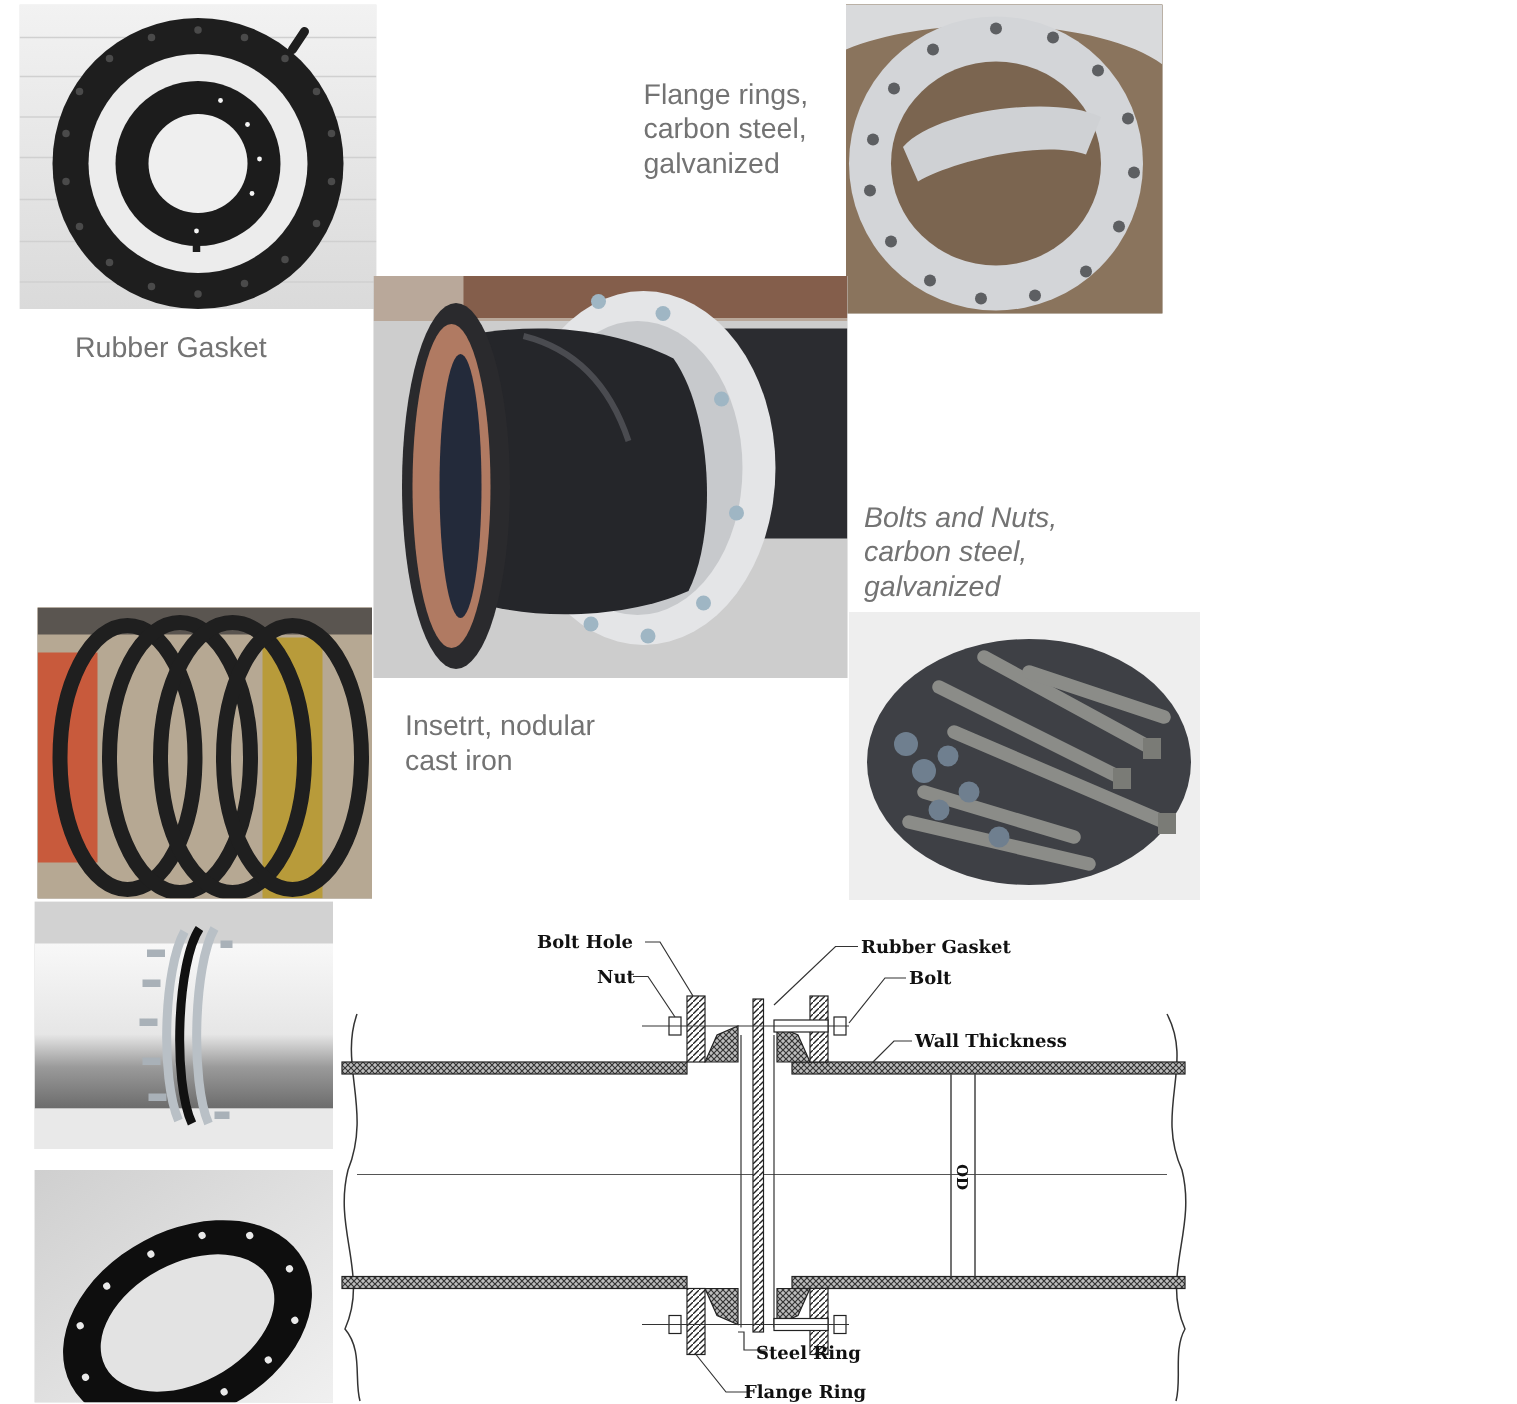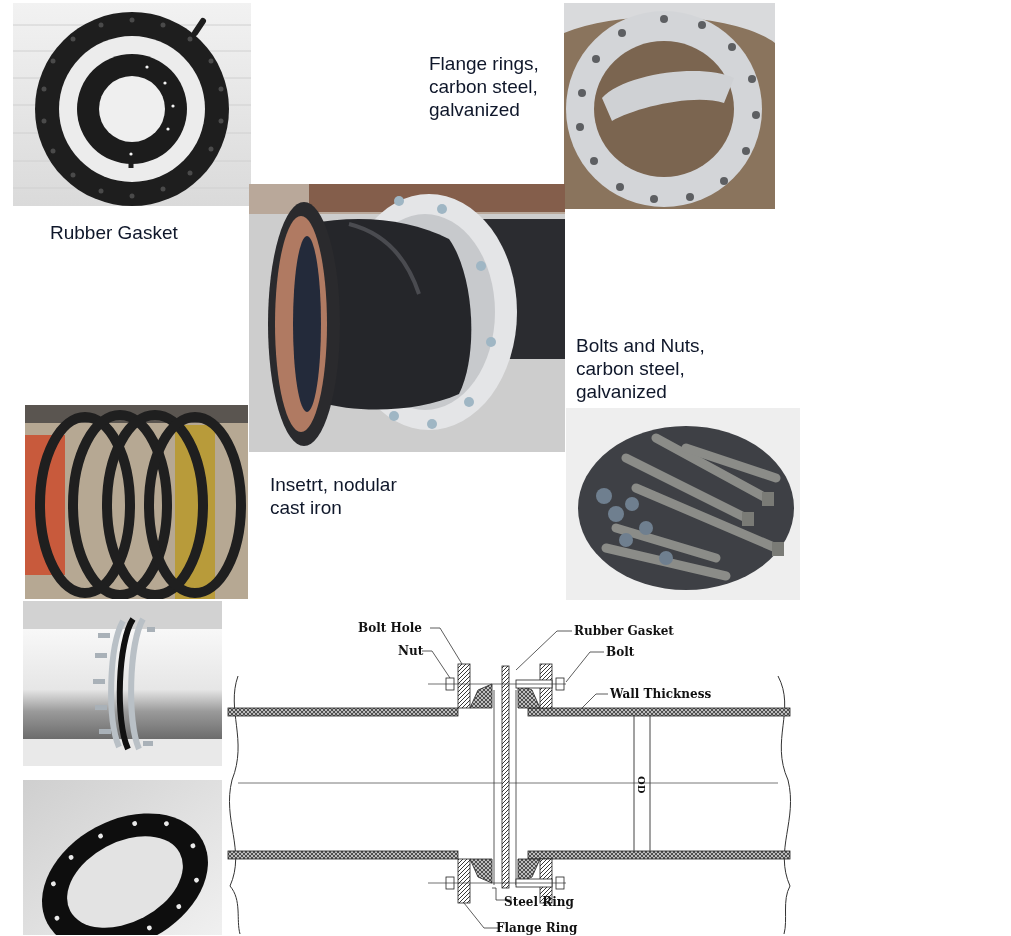--- a/index.html
+++ b/index.html
@@ -1,19 +1,19 @@
 <!DOCTYPE html>
 <html><head>
 <meta charset="utf-8">
 <style>
   html, body { margin:0; padding:0; background:#ffffff; }
   body { width:1011px; height:936px; position:relative; overflow:hidden; font-family:"Liberation Sans", sans-serif; }
   .abs { position:absolute; }
   .photo { position:absolute; overflow:hidden; }
-  .caption { position:absolute; font-family:"Liberation Sans", sans-serif; color:#0f172a; font-size:19px; line-height:23px; }
+  .caption { position:absolute; font-family:"Liberation Sans", sans-serif; color:#737373; font-size:19px; line-height:23px; }
   .caption span { display:block; white-space:nowrap; }
   .dlabel { font-family:"DejaVu Serif", serif; font-weight:bold; font-size:12px; fill:#111; }
   svg { display:block; }
 </style>
 </head>
 <body>
 
 <div class="photo" style="left:13px;top:3px;width:238px;height:203px;background:#e9e9ea;">
   <svg width="238" height="203" viewBox="0 0 238 203">
     <defs>
@@ -121,21 +121,21 @@
       <circle cx="145" cy="232" r="5"></circle>
     </g>
     <path d="M60 40 C110 30 160 35 200 55 C225 90 230 170 210 210 C170 228 110 230 70 218 Z" fill="#25262a"></path>
     <ellipse cx="55" cy="140" rx="36" ry="122" fill="#2a2a2d"></ellipse>
     <ellipse cx="52" cy="140" rx="26" ry="108" fill="#b07a62"></ellipse>
     <ellipse cx="58" cy="140" rx="14" ry="88" fill="#232a3a"></ellipse>
     <path d="M100 40 C140 50 160 80 170 110" stroke="#4a4b50" stroke-width="4" fill="none"></path>
   </svg>
 </div>
 
-<div class="caption" style="left:576px;top:334px;">
+<div class="caption" style="left:576px;top:334px;font-style:italic;">
   <span>Bolts and Nuts,</span>
   <span>carbon steel,</span>
   <span>galvanized</span>
 </div>
 <div class="photo" style="left:566px;top:408px;width:234px;height:192px;background:#f0f0f0;">
   <svg width="234" height="192" viewBox="0 0 234 192">
     <rect width="234" height="192" fill="#eeeeee"></rect>
     <ellipse cx="120" cy="100" rx="108" ry="82" fill="#3e4045"></ellipse>
     <g stroke="#8b8c88" stroke-width="9" stroke-linecap="round">
       <line x1="90" y1="30" x2="200" y2="90"></line>

